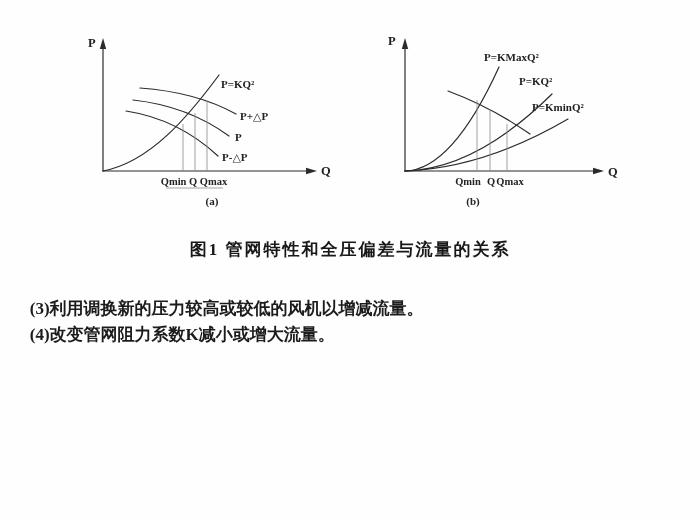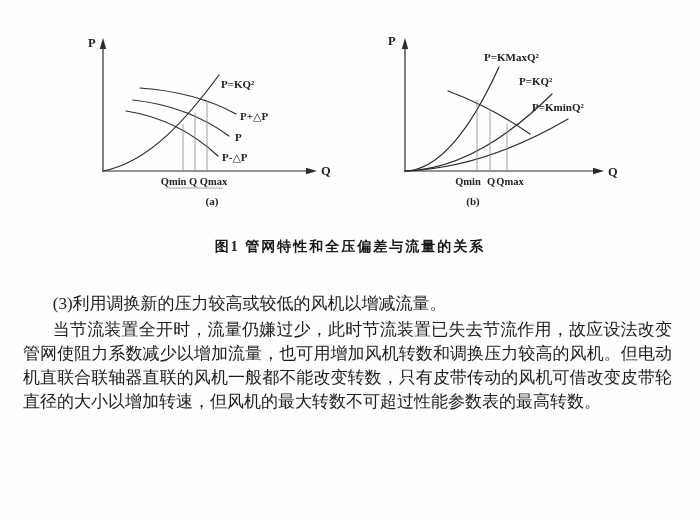--- a/index.html
+++ b/index.html
@@ -27,31 +27,31 @@
     font-family:"Liberation Serif","DejaVu Serif",serif;
     font-size:11px;font-weight:600;fill:#222222;
   }
   .gaxis-lbl{font-size:12.5px;}
   .gtick{font-size:10.5px;}
 
   
   .caption{
     margin-top:24px;
     text-align:center;
-    font-size:14px;
+    font-size:17px;
     font-weight:700;
     letter-spacing:2px;
     color:#181818;
   }
 
   
   .body-text{
     margin-top:36px;
-    padding-left:23px;
     padding-right:28px;
+    font-weight:bold;
   }
   .body-text p{
     margin:0 0 2px 0;
     font-size:17px;
     line-height:24px;
     text-align:justify;
     text-indent:1.75em;
     color:#1c1c1c;
   }
 </style>
@@ -114,16 +114,16 @@
       <text class="gtxt gtick" x="119" y="171" text-anchor="middle">Q</text>
       <text class="gtxt gtick" x="138" y="171" text-anchor="middle">Qmax</text>
       <text class="gtxt" x="101" y="191" text-anchor="middle">(b)</text>
     </svg>
   </div>
 
   <div class="caption">图1 管网特性和全压偏差与流量的关系</div>
 
   <div class="body-text">
     <p>(3)利用调换新的压力较高或较低的风机以增减流量。</p>
-    <p>当节流装置全开时，流量仍嫌过少，此时节流装置已失去节流作用，故应设法改变管网使阻力系数减少以增加流量，也可用增加风机转数和调换压力较高的风机。但电动机直联合联轴器直联的风机一般都不能改变转数，只有皮带传动的风机可借改变皮带轮直径的大小以增加转速，但风机的最大转数不可超过性能参数表的最高转数。</p>
+    <p>(4)改变管网阻力系数K减小或增大流量。</p>
   </div>
 
 </div>
 
 </body></html>

